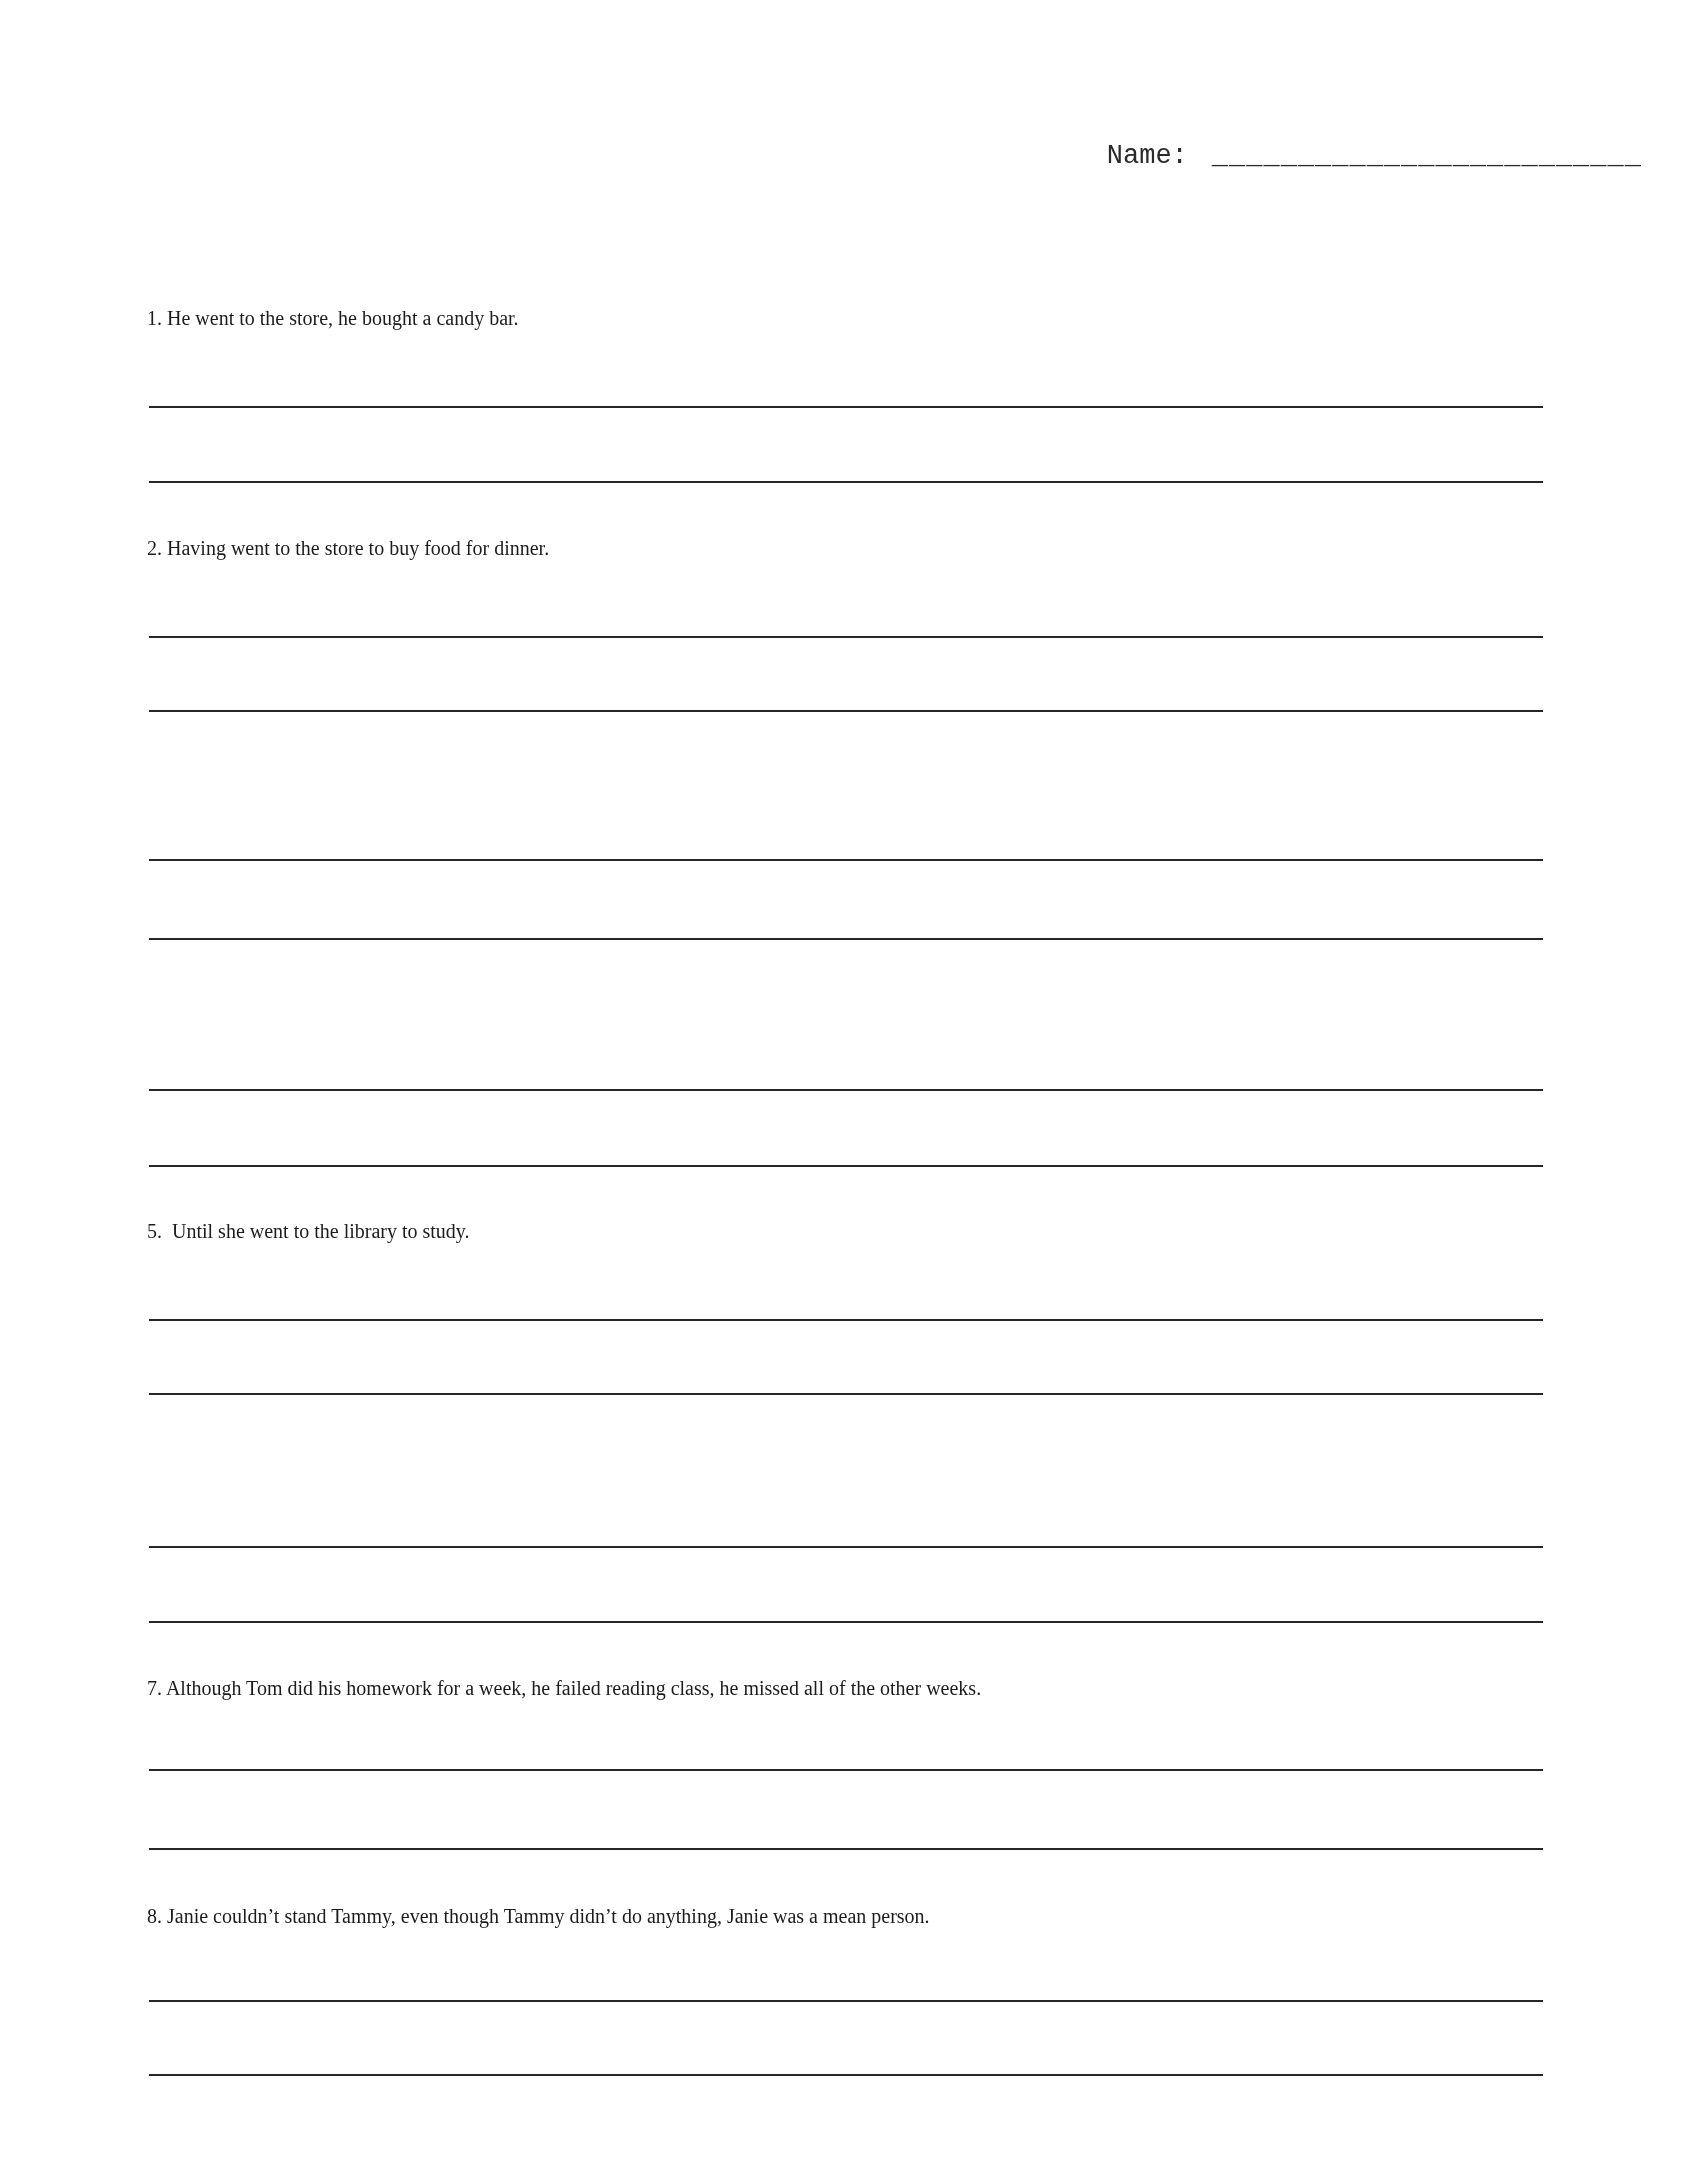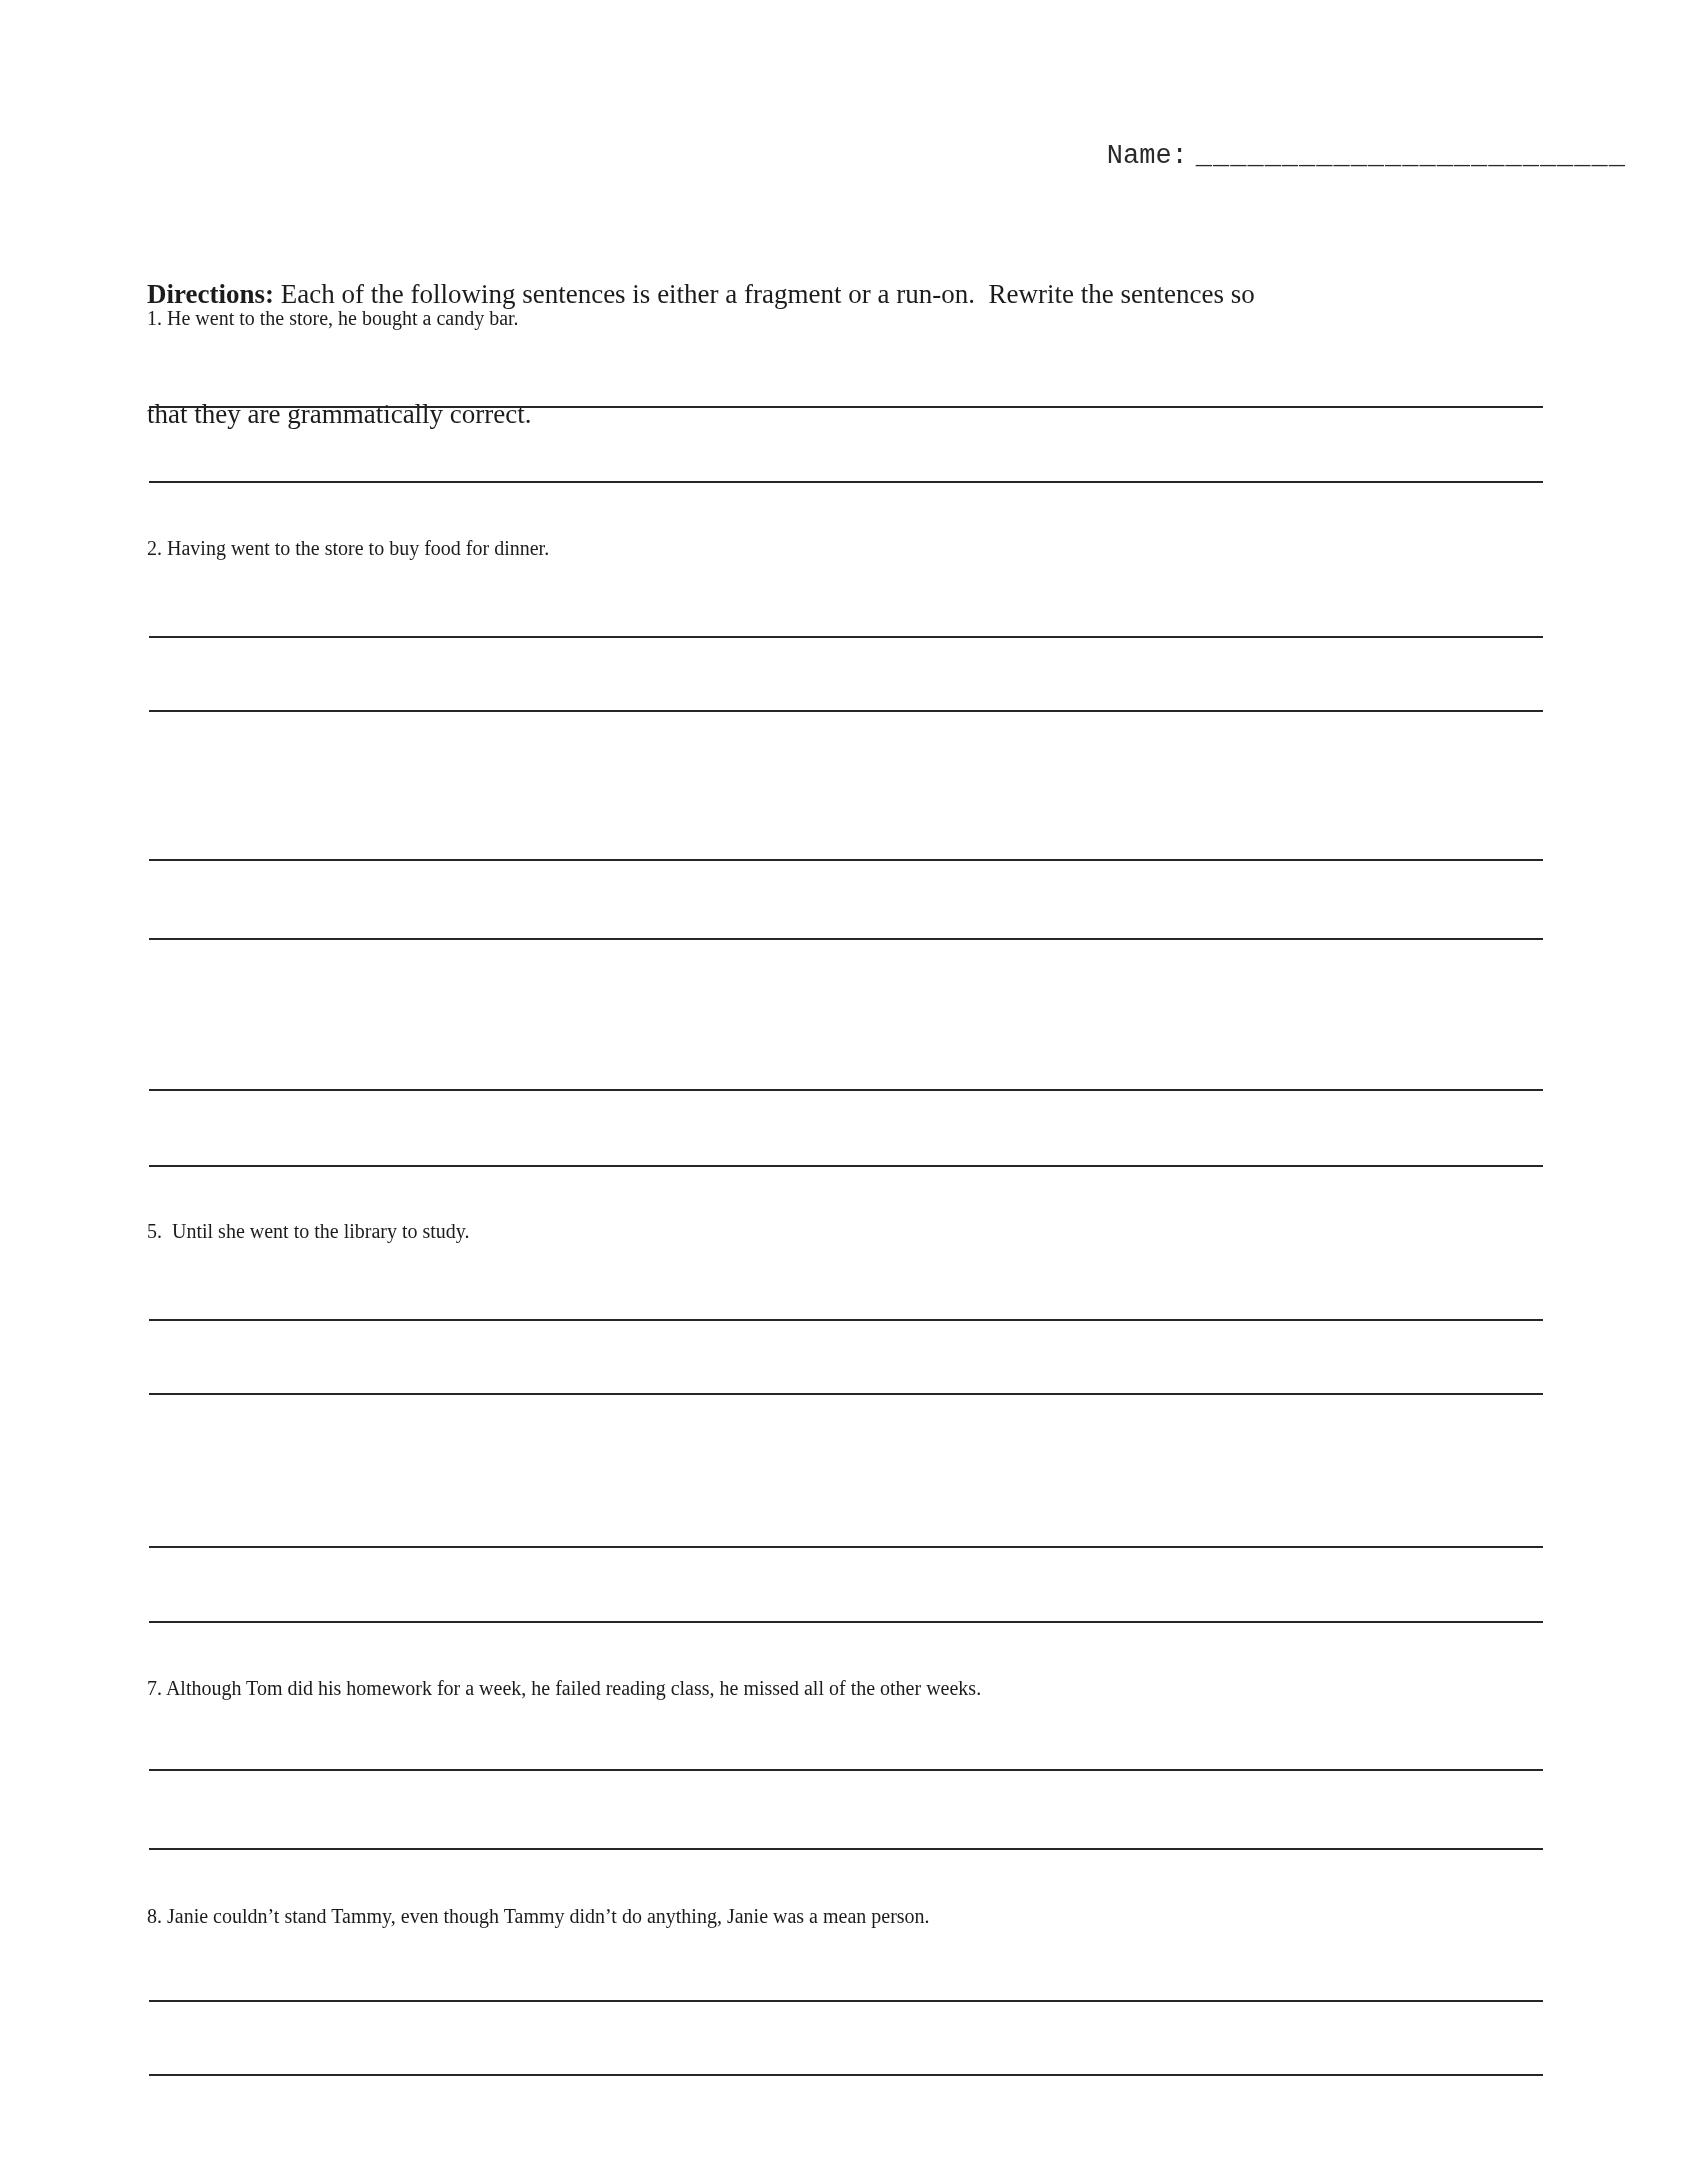--- a/index.html
+++ b/index.html
@@ -16,21 +16,21 @@
   .name-row {
     position: absolute;
     top: 105px;
     left: 1042px;
     font-family: "Liberation Mono", "DejaVu Sans Mono", monospace;
     font-size: 27px;
     line-height: 34px;
     color: #2a2a2a;
     white-space: pre;
   }
-  .name-blank { margin-left: 8px; letter-spacing: 1px; }
+  .name-blank { margin-left: 24px; letter-spacing: 1px; }
   .title {
     position: absolute;
     top: 129px;
     left: 147px;
     font-size: 42px;
     font-weight: bold;
     line-height: 50px;
     color: #141414;
     letter-spacing: 0.5px;
   }
@@ -63,24 +63,20 @@
 </head>
 <body>
 
 <div class="page">
 
   <div class="name-row">
     <span>Name:</span><span class="name-blank">_________________________</span>
   </div>
 
 
-  <div class="directions">
-    <div><span class="lead">Directions:</span><span> Each of the following sentences is either a fragment or a run-on.  Rewrite the sentences so</span></div>
-    <div>that they are grammatically correct.</div>
-  </div>
 
   <div class="q-text" style="top:300px">1. He went to the store, he bought a candy bar.</div>
   <div class="answer-line" style="top:406px"></div>
   <div class="answer-line" style="top:481px"></div>
 
   <div class="q-text" style="top:530px">2. Having went to the store to buy food for dinner.</div>
   <div class="answer-line" style="top:636px"></div>
   <div class="answer-line" style="top:710px"></div>
 
   <div class="answer-line" style="top:859px"></div>

